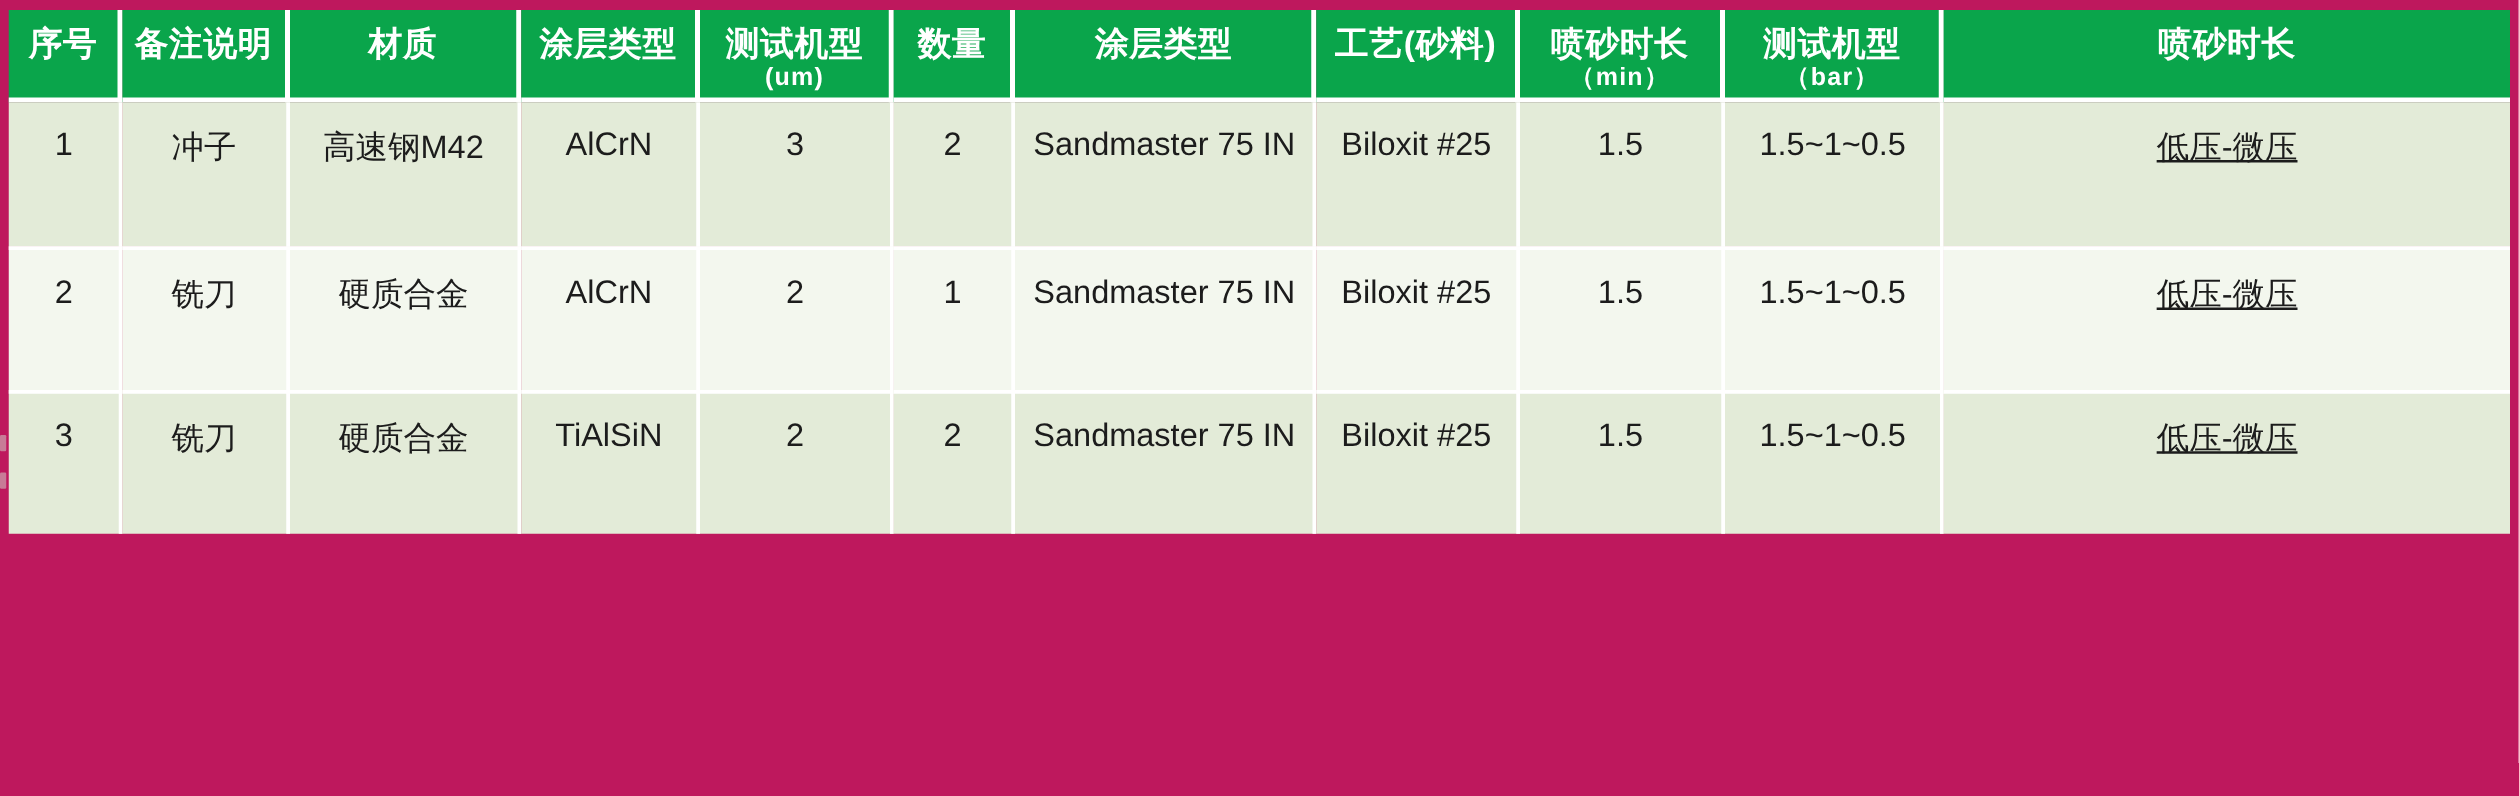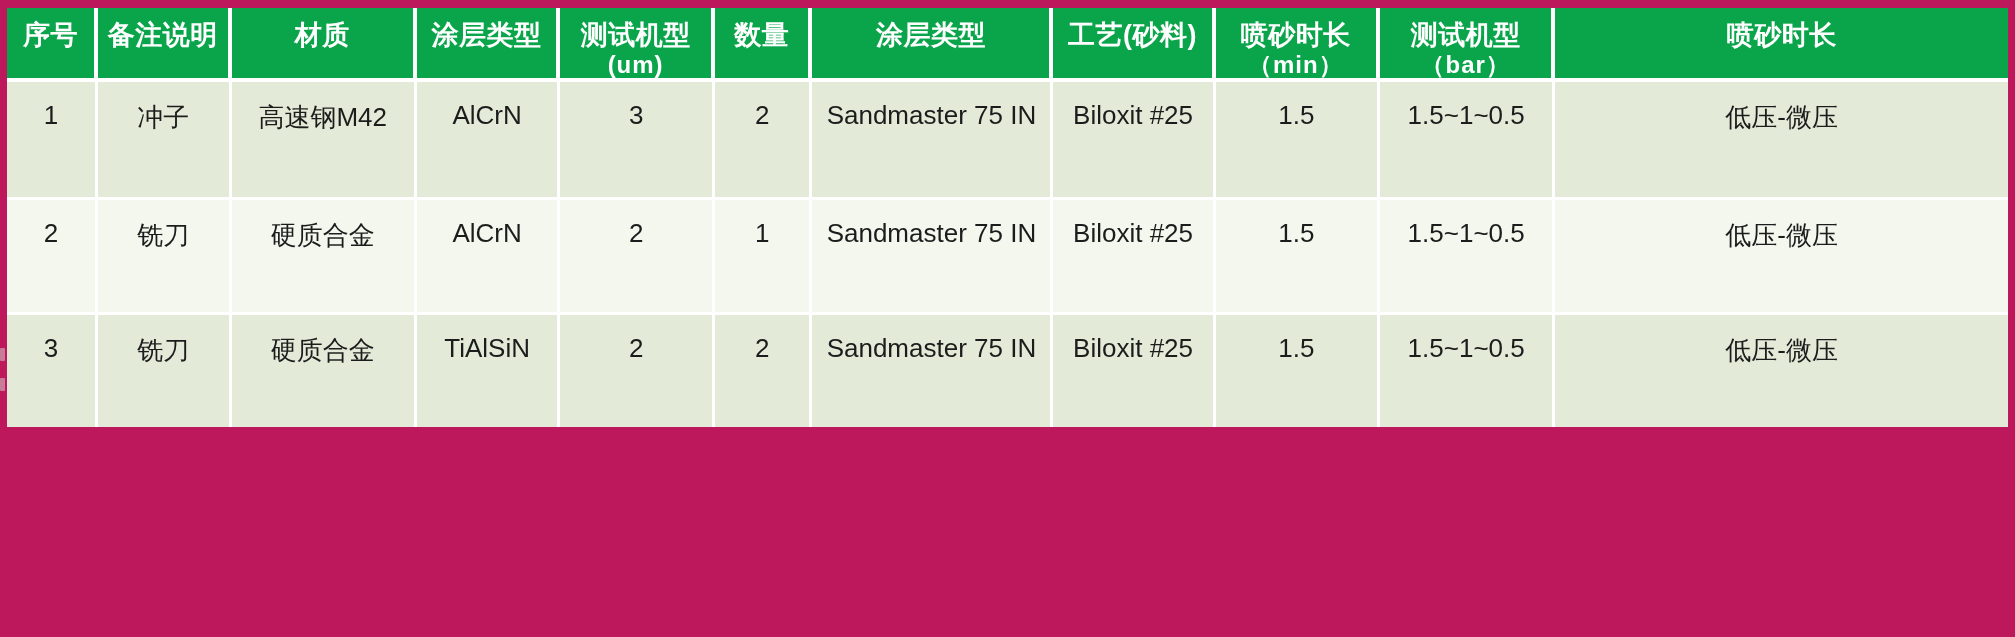--- a/index.html
+++ b/index.html
@@ -47,21 +47,21 @@
     border-bottom: 4px solid #ffffff;
     letter-spacing: 0.5px;
     white-space: nowrap;
     overflow: hidden;
   }
   thead tr th.last {
     border-right: none;
   }
   .hdr-sub {
     display: block;
-    font-size: 24px;
+    font-size: 20px;
     font-weight: bold;
     letter-spacing: 1px;
   }
 
   
   tbody tr td {
     font-size: 26px;
     color: #1c1c1c;
     text-align: center;
     vertical-align: top;
@@ -72,21 +72,21 @@
     white-space: nowrap;
     overflow: hidden;
   }
   tbody tr td.last {
     border-right: none;
   }
   tbody tr.band-a td { background: #e3ebd8; }
   tbody tr.band-b td { background: #f3f7ee; }
 
   tbody tr.band-a td.last,
-  tbody tr.band-b td.last { border-right: none; }
+  tbody tr.band-b td.last { border-right: none; text-decoration: underline; }
 
   
   tbody tr + tr td { border-top: 3px solid #ffffff; }
 
   
   col.c0  { width: 83px;  }
   col.c1  { width: 122px; }
   col.c2  { width: 169px; }
   col.c3  { width: 131px; }
   col.c4  { width: 141px; }

